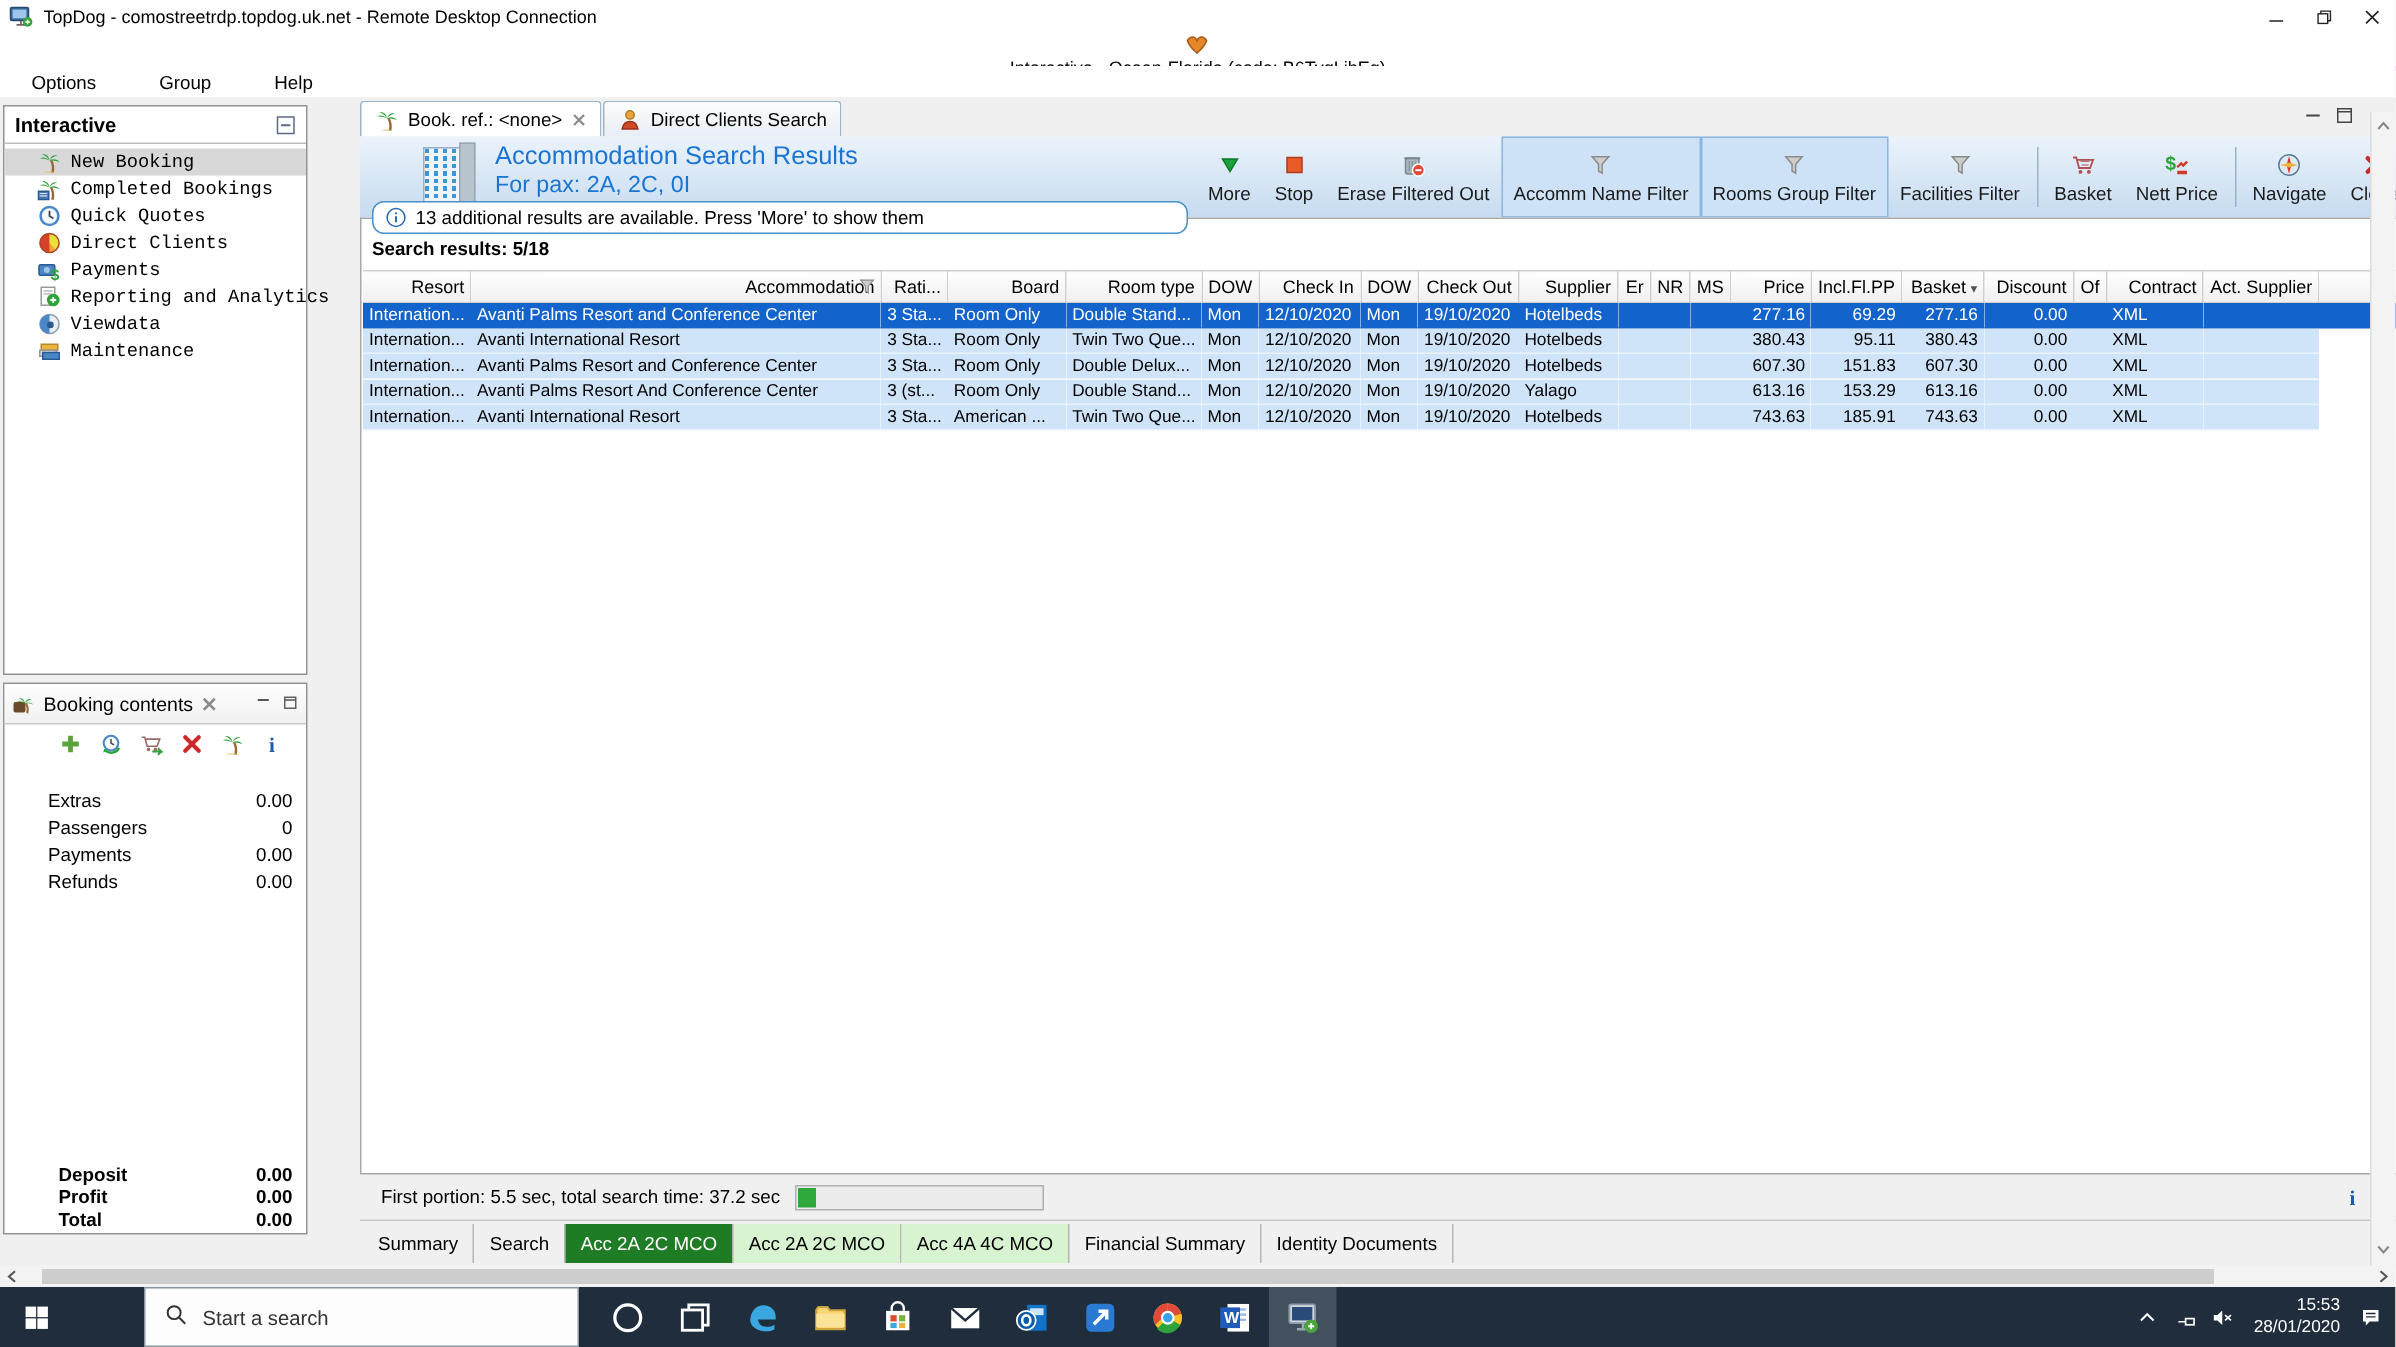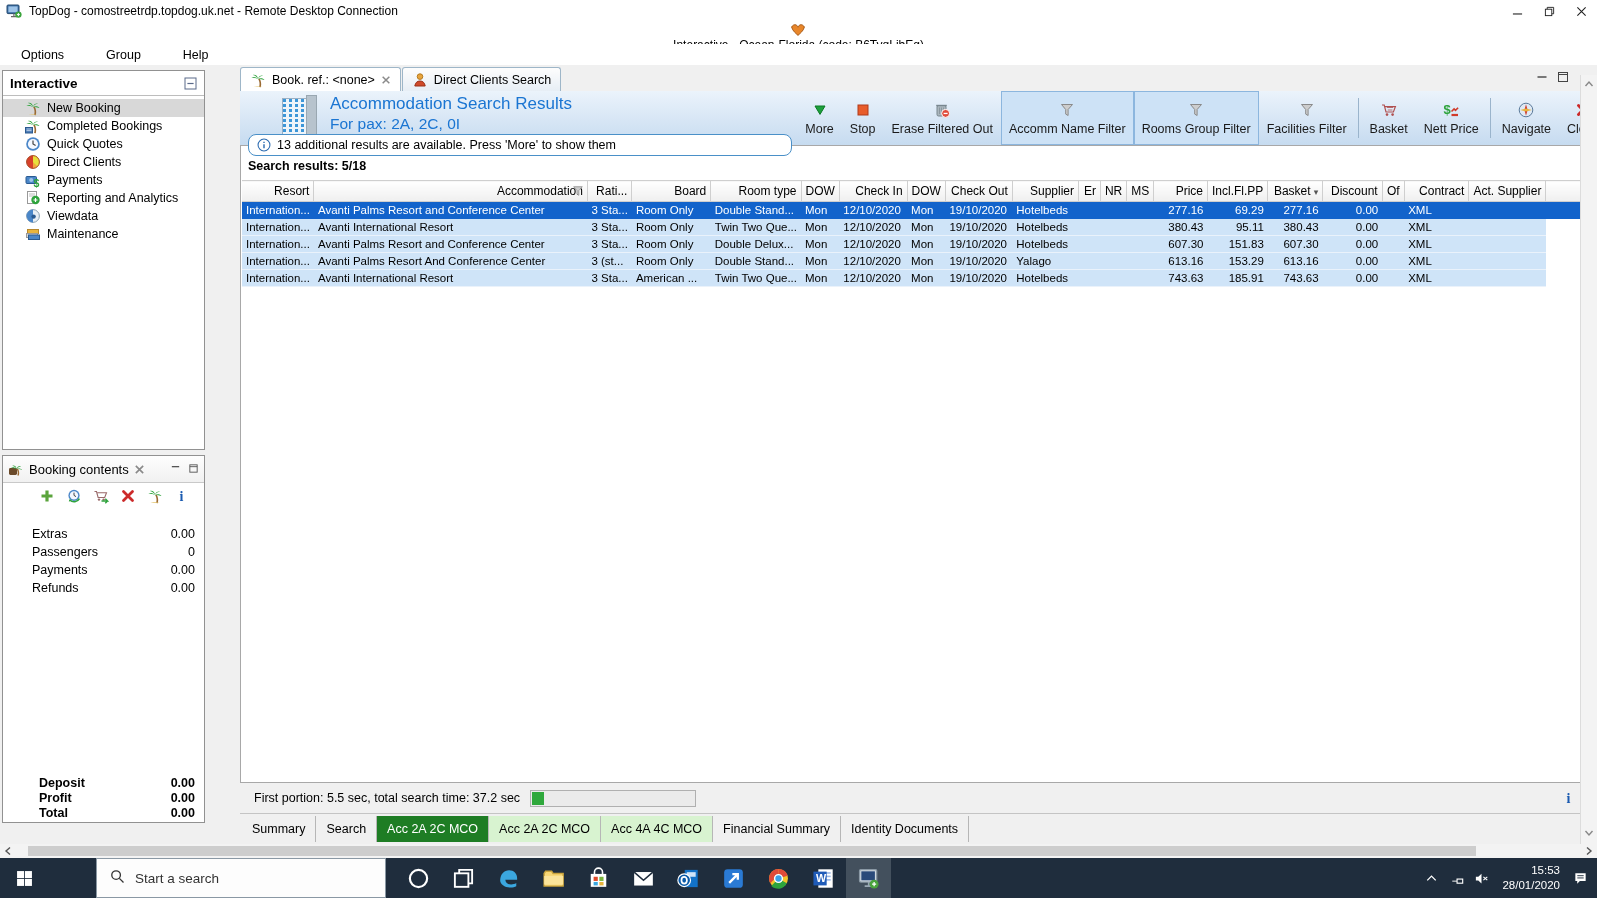--- a/index.html
+++ b/index.html
@@ -23,21 +23,21 @@
   
   .workspace{position:absolute;top:65px;left:0;width:1597px;height:779px;background:#f0f0f0;}
   .panel{position:absolute;background:#fff;border:1px solid #919191;box-sizing:border-box;}
 
   
   .interactive-panel{left:2px;top:5px;width:203px;height:380px;}
   .panel-header{height:24px;display:flex;align-items:center;font-weight:bold;font-size:13.5px;padding:0 7px;border-bottom:1px solid #bdbdbd;}
   .collapse-btn{margin-left:auto;display:inline-flex;}
   .collapse-btn svg{width:13px;height:13px;}
   .side-items{padding-top:3px;}
-  .side-item{height:18px;display:flex;align-items:center;padding-left:22px;font-size:12.5px;white-space:nowrap;}
+  .side-item{height:18px;display:flex;align-items:center;padding-left:22px;font-size:12.5px;white-space:nowrap;font-family:Liberation Mono, monospace;}
   .side-item.selected{background:#d8d8d8;}
   .icon16{width:16px;height:16px;display:inline-flex;flex:0 0 16px;}
   .icon16 svg{width:16px;height:16px;}
   .side-item .icon16{margin-right:6px;}
 
   
   .booking-panel{left:2px;top:390px;width:203px;height:368px;overflow:hidden;}
   .bp-tabrow{height:26px;display:flex;align-items:center;font-size:13px;padding:0 5px;border-bottom:1px solid #c9c9c9;background:linear-gradient(#fefefe,#f1f1f1);}
   .bp-title{margin:0 5px;white-space:nowrap;}
   .bp-close{display:inline-flex;}

